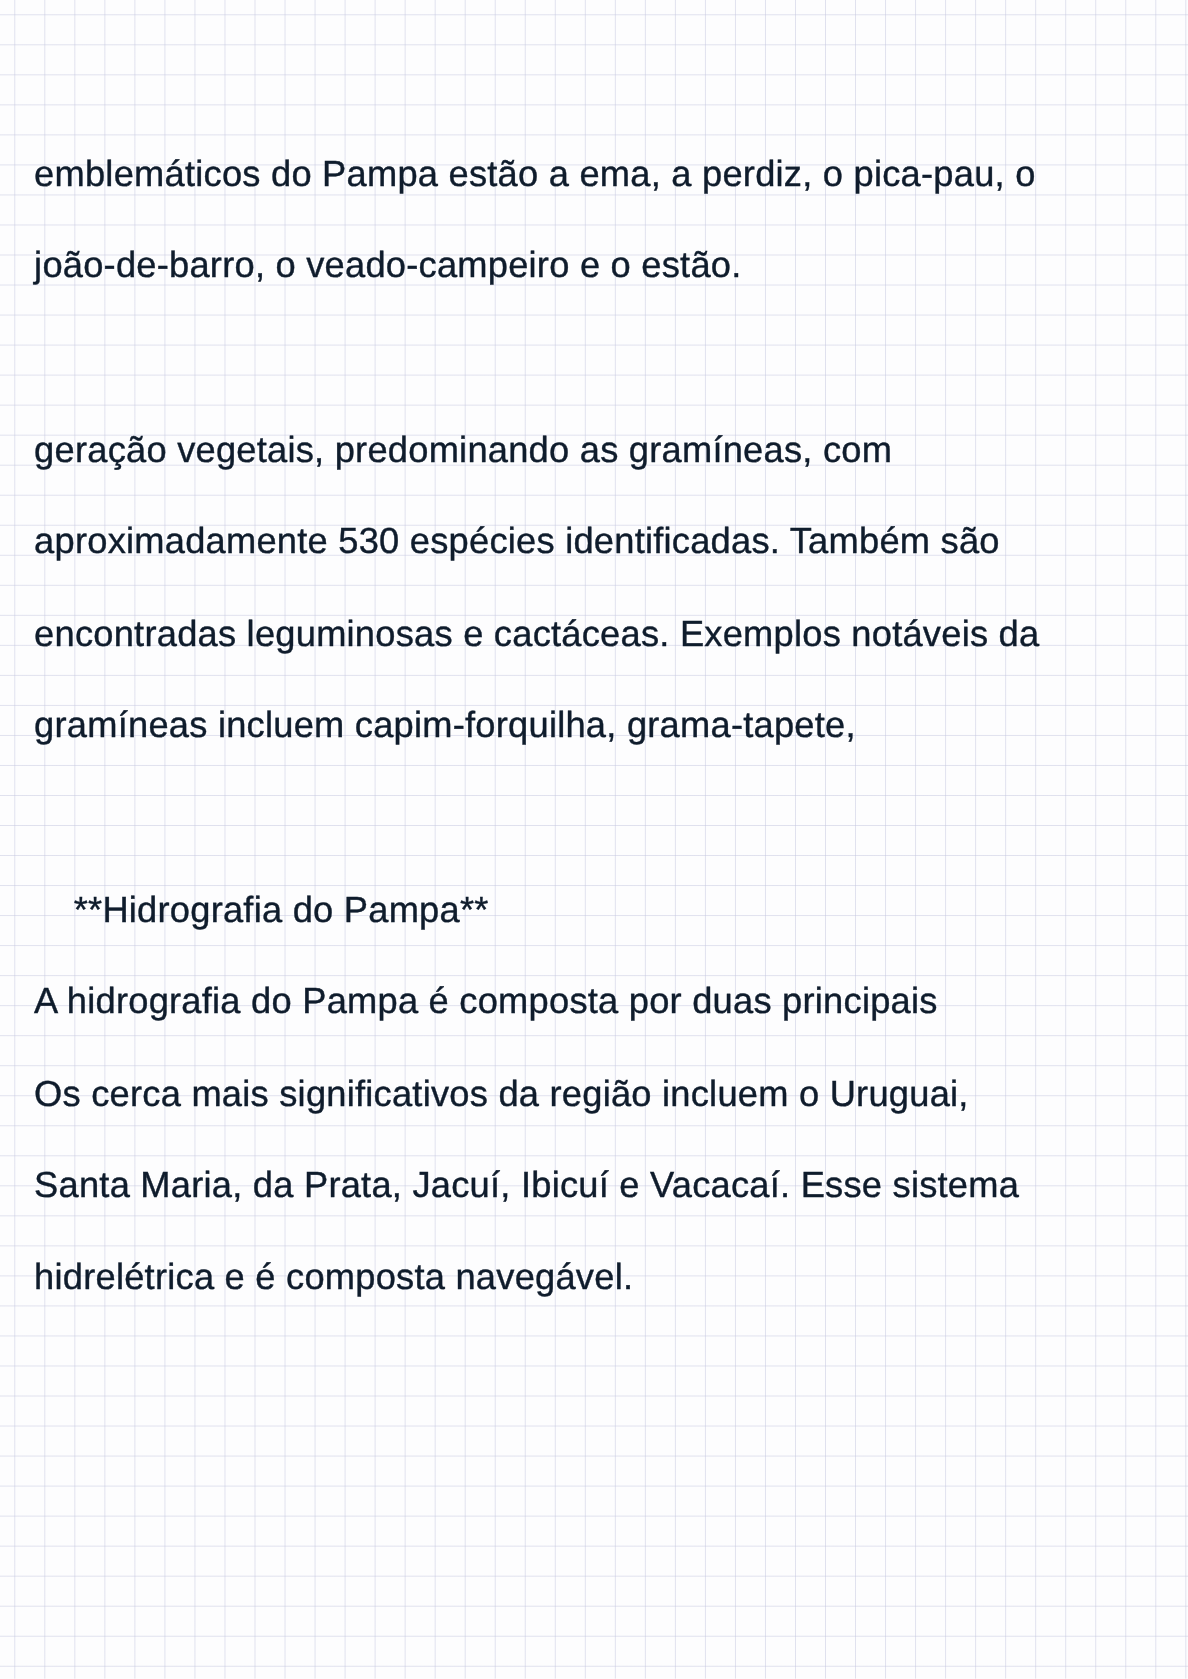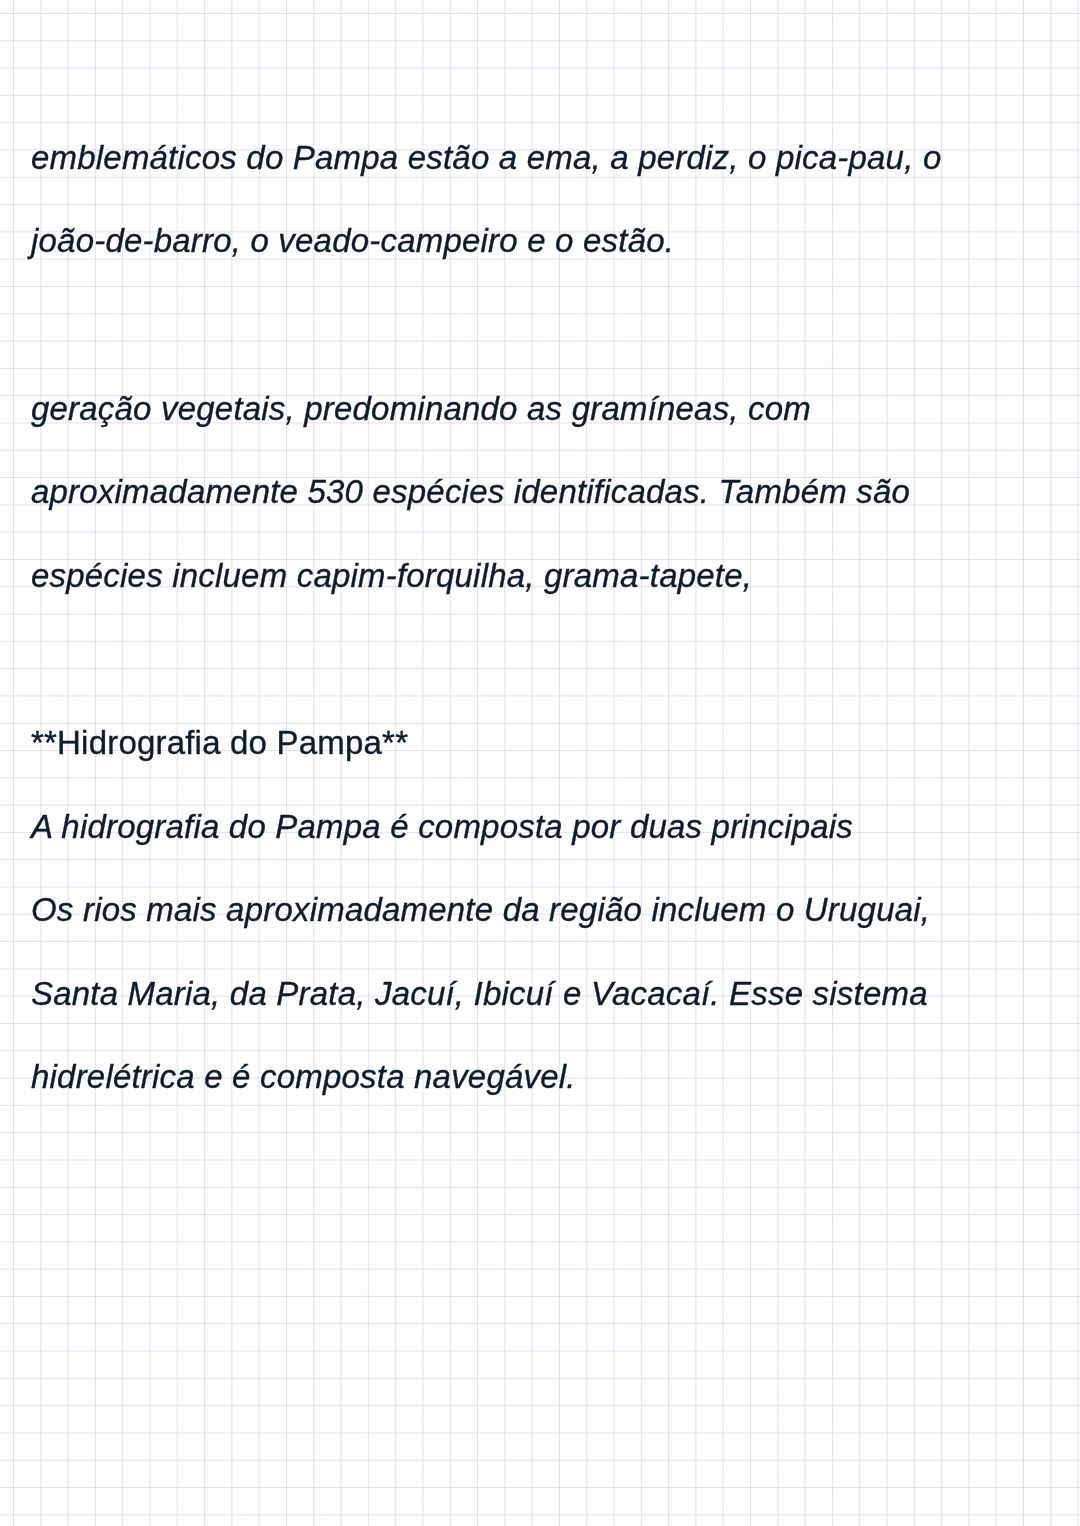--- a/index.html
+++ b/index.html
@@ -31,44 +31,45 @@
       font-weight: normal;
       -webkit-text-stroke: 0.35px #0f1c2c;
     }
     .block {
       margin: 0 0 41.8px 0;
       white-space: pre-line;
     }
     .block .line {
       display: block;
       white-space: nowrap;
-      font-style: italic;
     }
     .heading {
       display: block;
       white-space: nowrap;
+      margin-left: 36px;
     }
   </style>
 </head>
 <body>
 
 <div class="page">
 
   <div class="block">
     <span class="line">emblemáticos do Pampa estão a ema, a perdiz, o pica-pau, o</span>
     <span class="line">joão-de-barro, o veado-campeiro e o estão.</span>
   </div>
 
   <div class="block">
     <span class="line">geração vegetais, predominando as gramíneas, com</span>
     <span class="line">aproximadamente 530 espécies identificadas. Também são</span>
-    <span class="line">espécies incluem capim-forquilha, grama-tapete,</span>
+    <span class="line">encontradas leguminosas e cactáceas. Exemplos notáveis da</span>
+    <span class="line">gramíneas incluem capim-forquilha, grama-tapete,</span>
   </div>
 
   <div class="block">
     <span class="heading">**Hidrografia do Pampa**</span>
     <span class="line">A hidrografia do Pampa é composta por duas principais</span>
-    <span class="line">Os rios mais aproximadamente da região incluem o Uruguai,</span>
+    <span class="line">Os cerca mais significativos da região incluem o Uruguai,</span>
     <span class="line">Santa Maria, da Prata, Jacuí, Ibicuí e Vacacaí. Esse sistema</span>
     <span class="line">hidrelétrica e é composta navegável.</span>
   </div>
 
 </div>
 
 </body></html>

